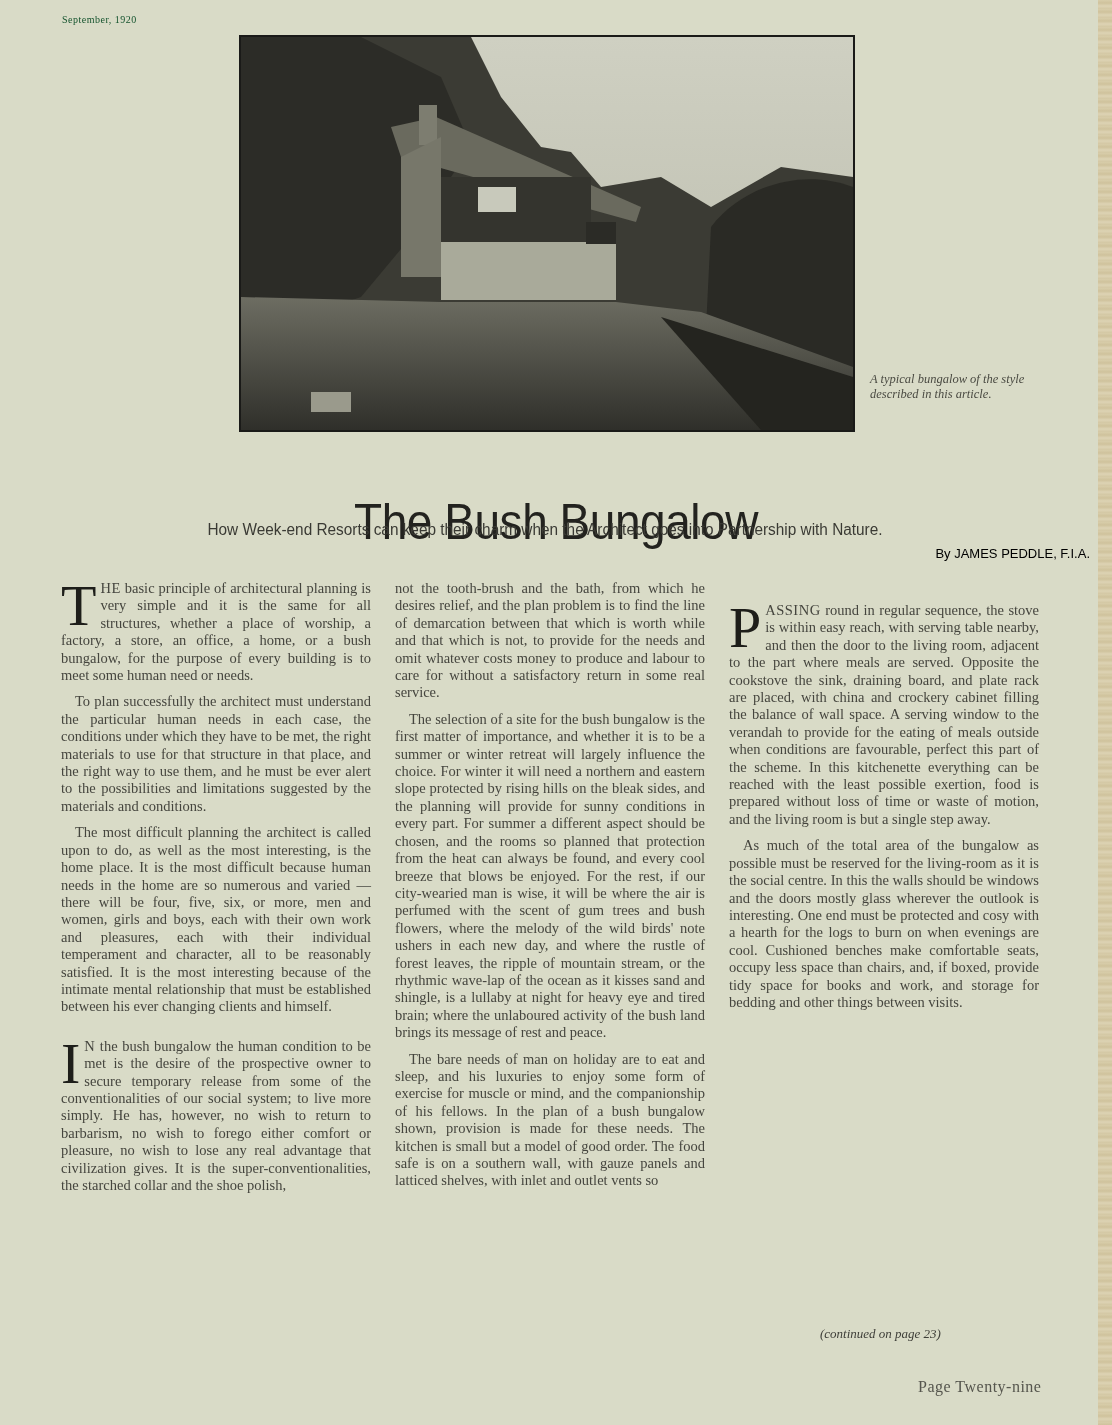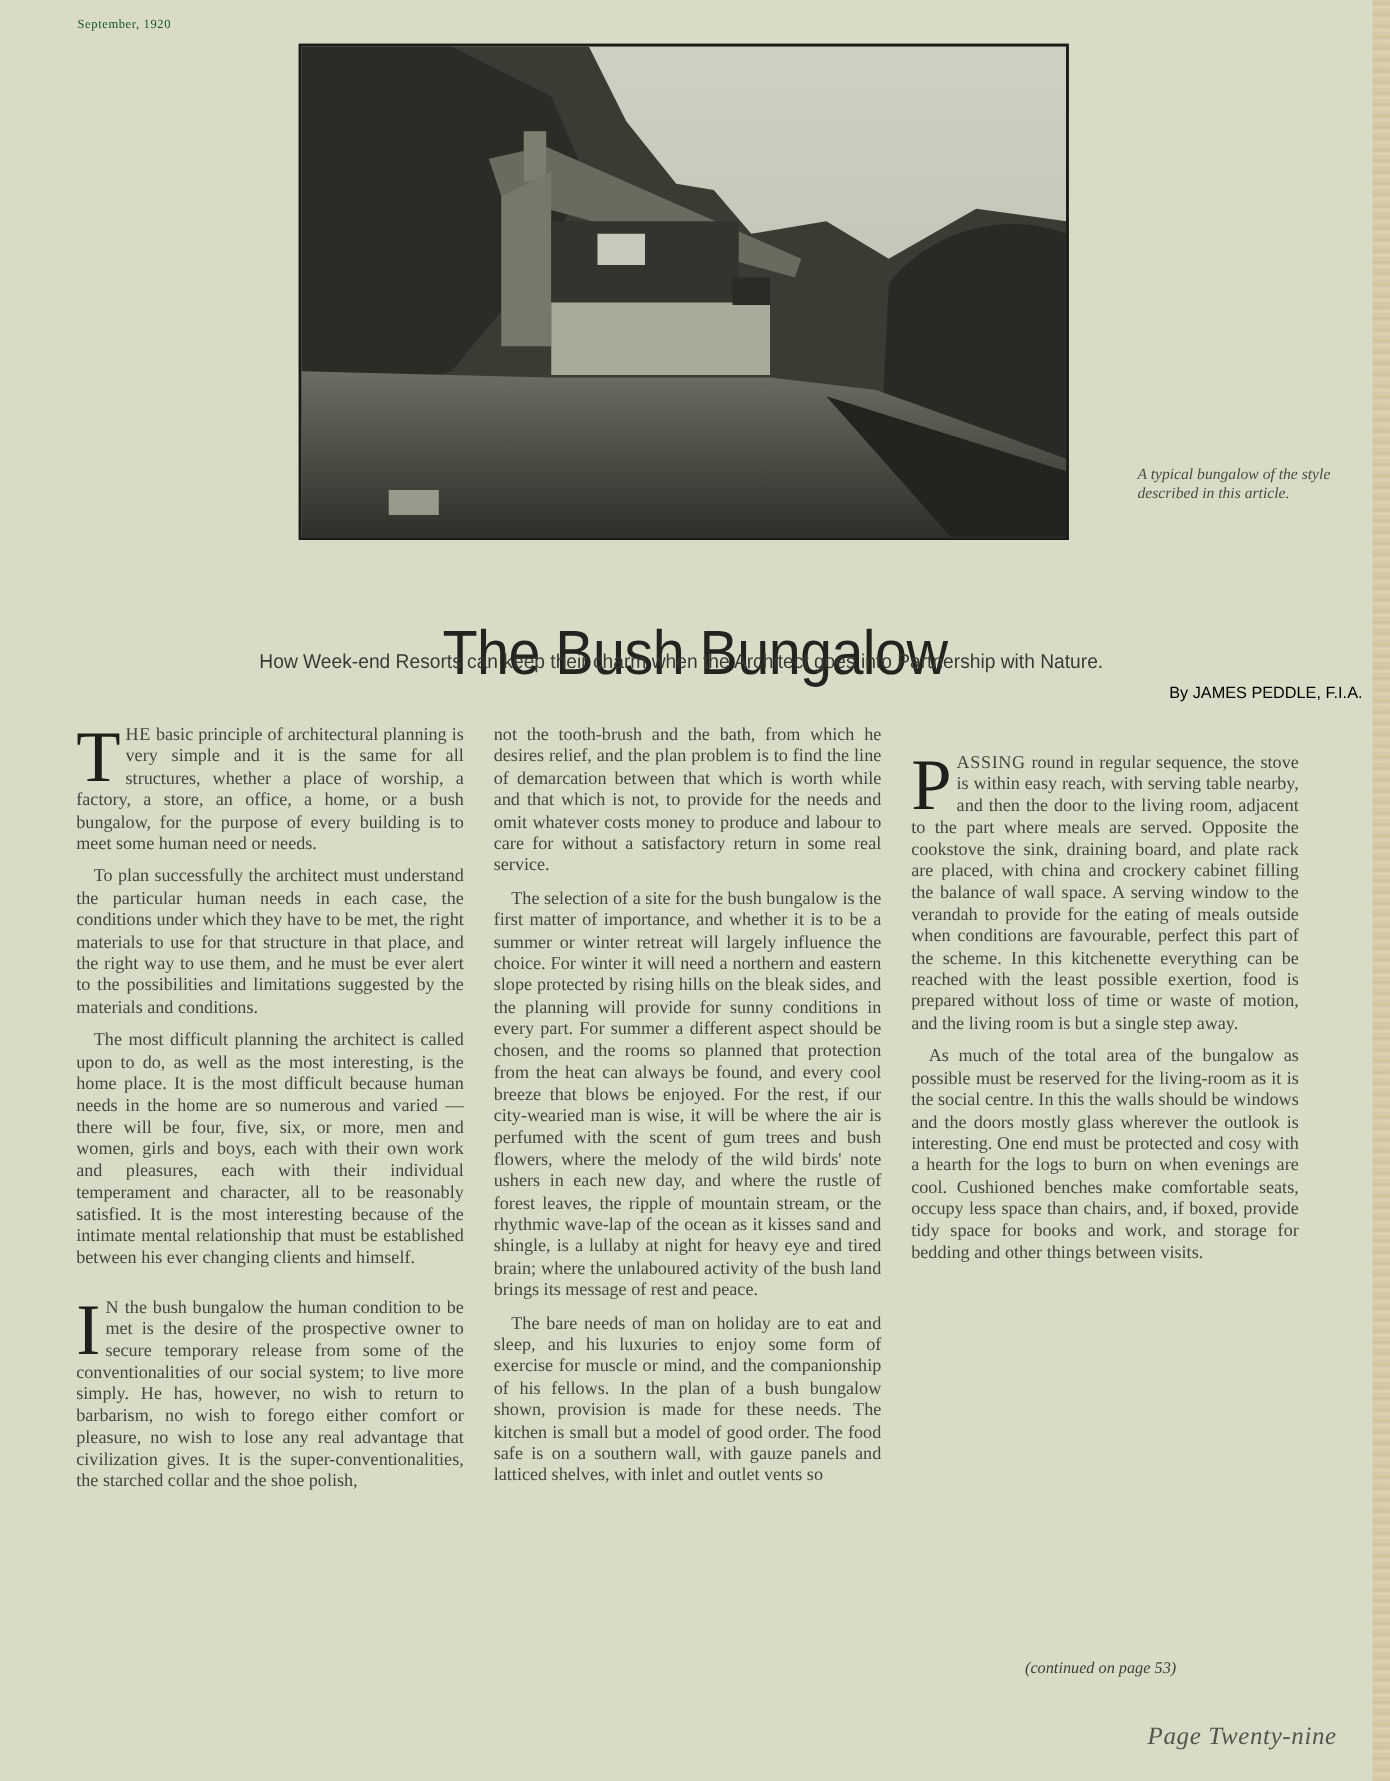--- a/index.html
+++ b/index.html
@@ -18,21 +18,21 @@
     position: absolute; left: 62px; top: 14px;
     font-size: 10px; color: #14532d; letter-spacing: 0.5px;
   }
   .photo-frame {
     position: absolute; left: 239px; top: 35px; width: 612px; height: 393px;
     border: 2px solid #1a1a18; background: #2a2a26; overflow: hidden;
   }
   .photo-frame svg { display: block; width: 100%; height: 100%; }
   .caption {
     position: absolute; left: 870px; top: 372px; width: 180px;
-    font-style: italic; font-size: 12.5px; line-height: 15px; color: #4a4a42; margin-left: 40px;
+    font-style: italic; font-size: 12.5px; line-height: 15px; color: #4a4a42;
   }
   .title {
     position: absolute; left: 0; width: 1112px; top: 458px; text-align: center;
     font-size: 50px; color: #23231f; letter-spacing: -0.5px; line-height: 60px;
     font-family: "Liberation Sans", "DejaVu Sans", sans-serif; font-weight: normal;
     transform: scaleX(0.92);
   }
   .subtitle {
     position: absolute; left: 0; width: 1090px; top: 521px; text-align: center;
     font-size: 16px; color: #3a3a34;
@@ -58,21 +58,21 @@
   .column p.section-gap { margin-top: 22px; }
   .drop {
     float: left; font-size: 58px; line-height: 46px; margin: 3px 4px 0 0;
     color: #1e1e1a; font-family: "Liberation Serif", serif;
   }
   .smallcaps { font-variant: small-caps; letter-spacing: 0.5px; }
   .continued {
     position: absolute; left: 820px; top: 1326px; font-style: italic; font-size: 13px; color: #3e3e38;
   }
   .folio {
-    position: absolute; left: 918px; top: 1378px; font-style: italic; font-size: 20px; color: #55554d; letter-spacing: 0.5px;
+    position: absolute; left: 918px; top: 1378px; font-size: 16px; color: #55554d; letter-spacing: 0.5px;
   }
 </style>
 </head>
 <body>
 
 <div class="page-edge"></div>
 
 <div class="running-head">September, 1920</div>
 
 <div class="photo-frame">
@@ -121,14 +121,14 @@
   <p class="noindent">not the tooth-brush and the bath, from which he desires relief, and the plan problem is to find the line of demarca­tion between that which is worth while and that which is not, to provide for the needs and omit whatever costs money to produce and labour to care for without a satisfactory return in some real service.</p>
   <p>The selection of a site for the bush bungalow is the first matter of import­ance, and whether it is to be a summer or winter retreat will largely influence the choice. For winter it will need a northern and eastern slope protected by rising hills on the bleak sides, and the planning will provide for sunny condi­tions in every part. For summer a dif­ferent aspect should be chosen, and the rooms so planned that protection from the heat can always be found, and every cool breeze that blows be enjoyed. For the rest, if our city-wearied man is wise, it will be where the air is perfumed with the scent of gum trees and bush flowers, where the melody of the wild birds' note ushers in each new day, and where the rustle of forest leaves, the ripple of mountain stream, or the rhythmic wave-lap of the ocean as it kisses sand and shingle, is a lullaby at night for heavy eye and tired brain; where the un­laboured activity of the bush land brings its message of rest and peace.</p>
   <p>The bare needs of man on holiday are to eat and sleep, and his luxuries to enjoy some form of exercise for muscle or mind, and the companionship of his fellows. In the plan of a bush bungalow shown, provision is made for these needs. The kitchen is small but a model of good order. The food safe is on a southern wall, with gauze panels and latticed shelves, with inlet and outlet vents so</p>
 </div>
 
 <div class="column col3">
   <p class="dropcap-para section-gap"><span class="drop">P</span><span class="smallcaps">ASSING</span><span> round in regular sequence, the stove is within easy reach, with serving table nearby, and then the door to the living room, adjacent to the part where meals are served. Opposite the cookstove the sink, draining board, and plate rack are placed, with china and crockery cabinet filling the balance of wall space. A serving window to the verandah to provide for the eating of meals outside when conditions are fav­ourable, perfect this part of the scheme. In this kitchenette everything can be reached with the least possible exertion, food is prepared without loss of time or waste of motion, and the living room is but a single step away.</span></p>
   <p>As much of the total area of the bunga­low as possible must be reserved for the living-room as it is the social centre. In this the walls should be windows and the doors mostly glass wherever the out­look is interesting. One end must be protected and cosy with a hearth for the logs to burn on when evenings are cool. Cushioned benches make comfortable seats, occupy less space than chairs, and, if boxed, provide tidy space for books and work, and storage for bedding and other things between visits.</p>
 </div>
 
-<div class="continued">(continued on page 53)</div>
+<div class="continued">(continued on page 23)</div>
 <div class="folio">Page Twenty-nine</div>
 
 </body></html>

